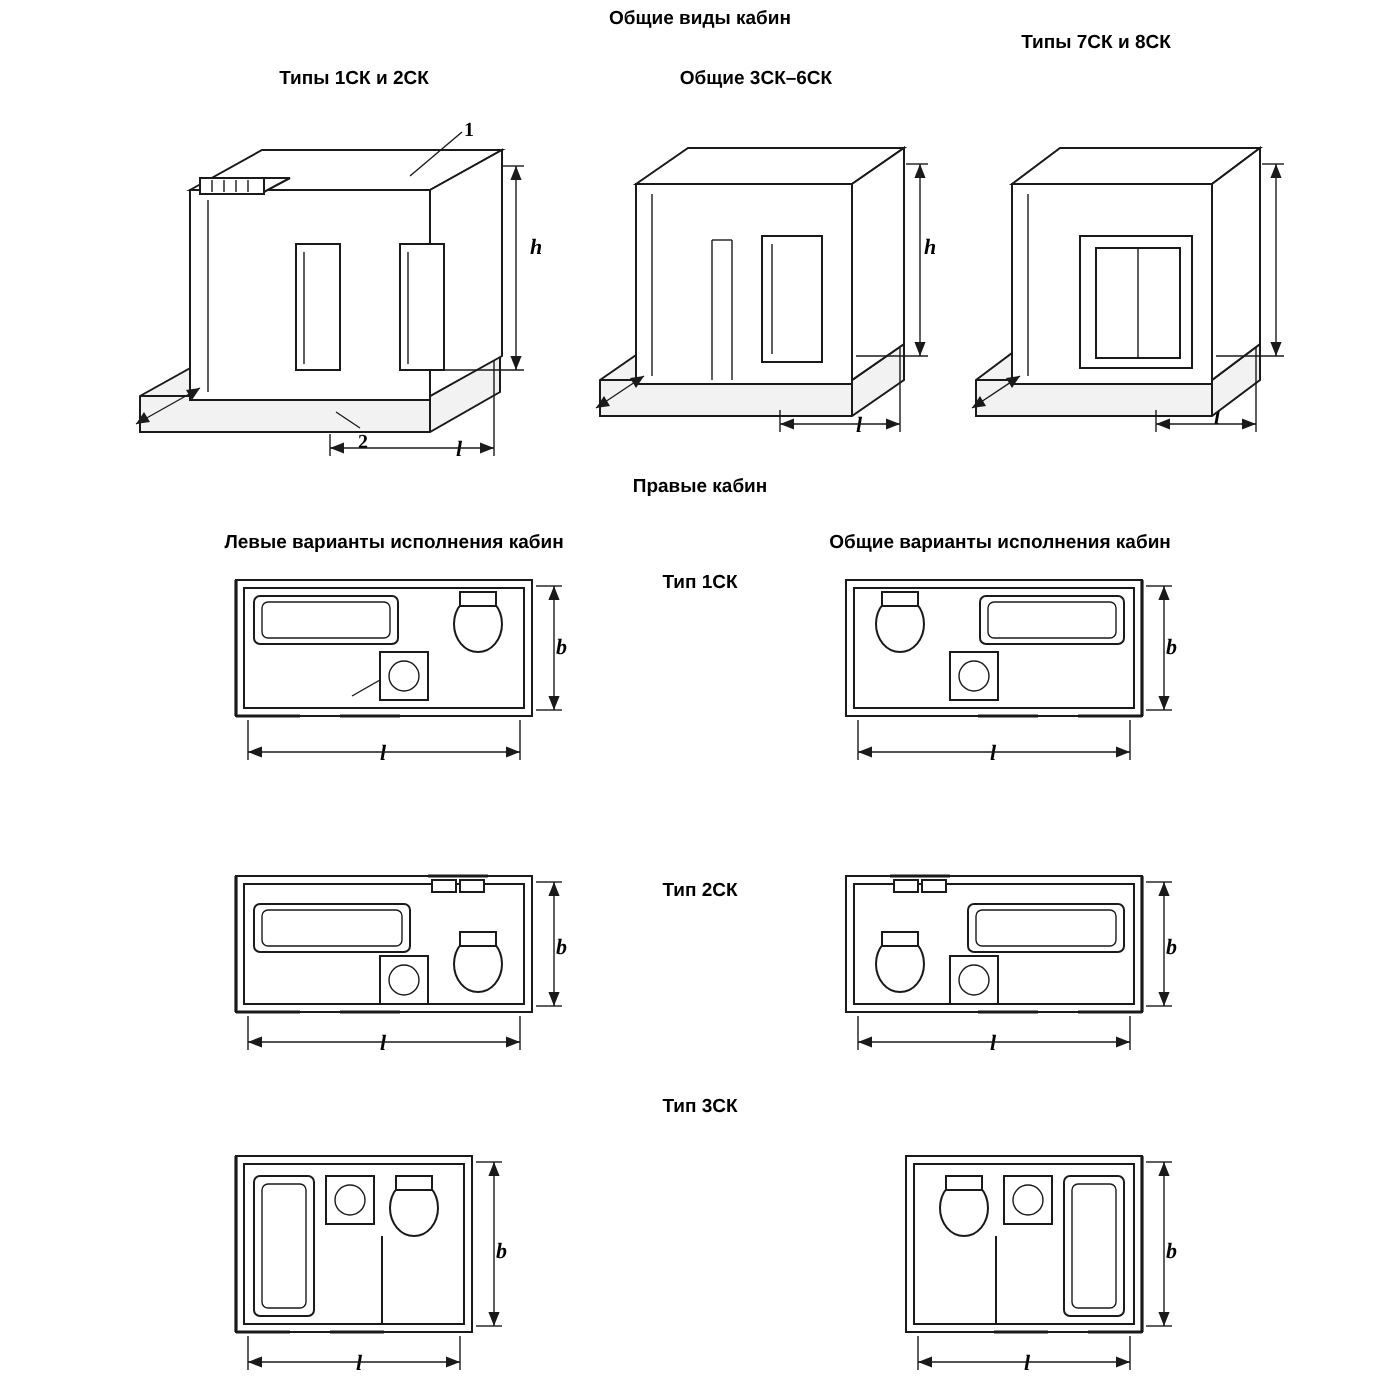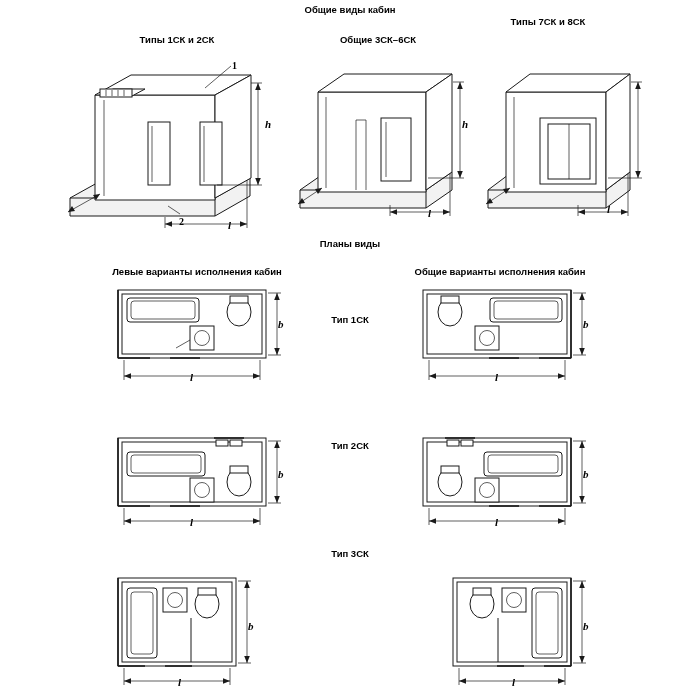--- a/index.html
+++ b/index.html
@@ -27,26 +27,26 @@
 <body>
 
 <div class="page">
 
   <div class="lbl center" style="left:350px;top:4px;">Общие виды кабин</div>
 
   <div class="lbl center" style="left:177px;top:34px;">Типы 1СК и 2СК</div>
   <div class="lbl center" style="left:378px;top:34px;">Общие 3СК–6СК</div>
   <div class="lbl center" style="left:548px;top:16px;">Типы 7СК и 8СК</div>
 
-  <div class="lbl center" style="left:350px;top:238px;">Планы виды</div>
+  <div class="lbl center" style="left:350px;top:238px;">Правые кабин</div>
 
   <div class="lbl center" style="left:197px;top:266px;">Левые варианты исполнения кабин</div>
   <div class="lbl center" style="left:500px;top:266px;">Общие варианты исполнения кабин</div>
 
-  <div class="lbl center" style="left:350px;top:286px;margin-top:28px;">Тип 1СК</div>
+  <div class="lbl center" style="left:350px;top:286px;">Тип 1СК</div>
   <div class="lbl center" style="left:350px;top:440px;">Тип 2СК</div>
   <div class="lbl center" style="left:350px;top:548px;">Тип 3СК</div>
 
   <div class="ital" style="position:absolute;left:265px;top:118px;">h</div>
   <div class="ital" style="position:absolute;left:82px;top:203px;">b</div>
   <div class="ital" style="position:absolute;left:228px;top:219px;">l</div>
 
   <div class="ital" style="position:absolute;left:462px;top:118px;">h</div>
   <div class="ital" style="position:absolute;left:303px;top:196px;">b</div>
   <div class="ital" style="position:absolute;left:428px;top:207px;">l</div>

